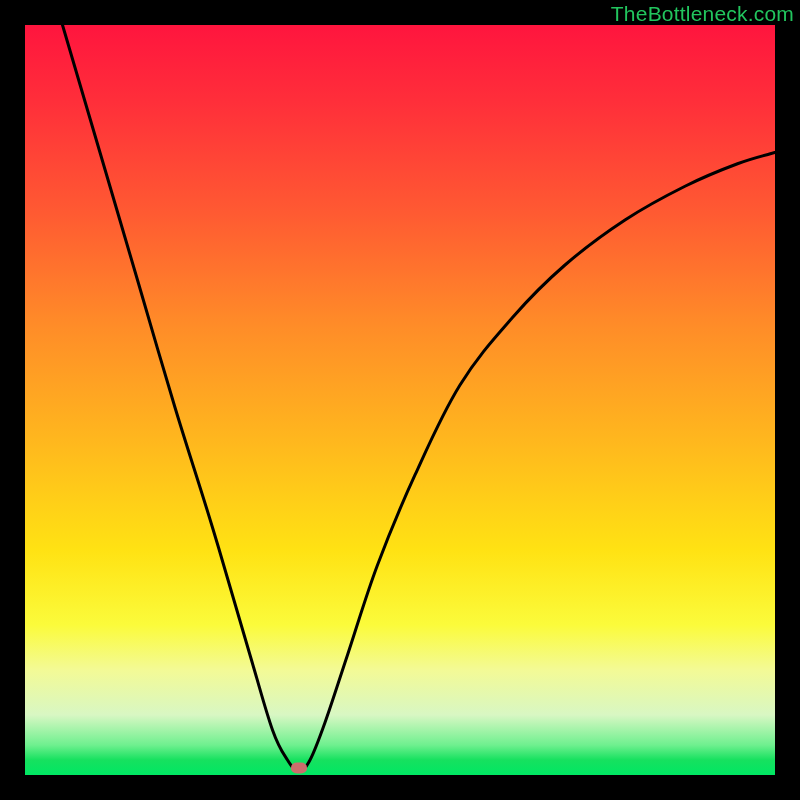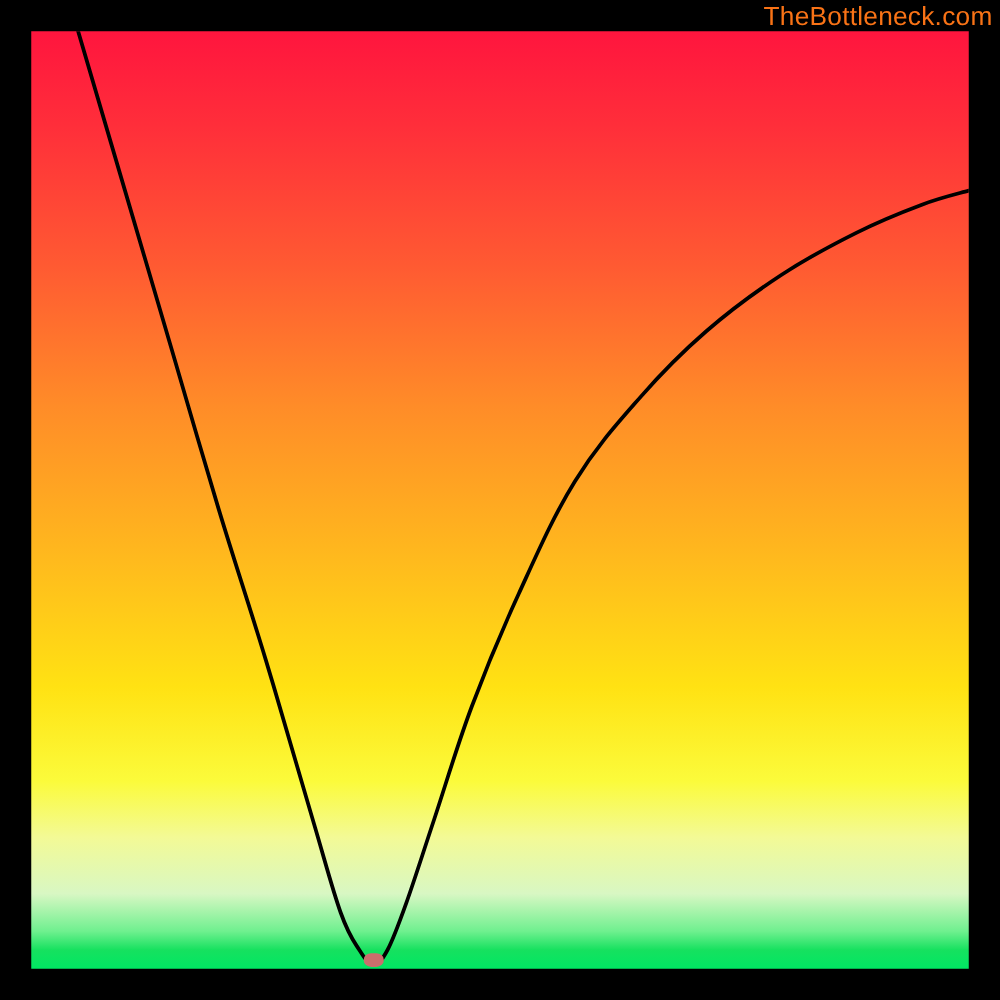--- a/index.html
+++ b/index.html
@@ -37,21 +37,21 @@
       #d8f7c3 92%,
       #6ff08f 96%,
       #16e15f 98%,
       #00e763 100%
     );
   }
   .watermark {
     position: absolute;
     top: 2px;
     right: 6px;
-    color: #f97316;
+    color: #22c55e;
     font-size: 21px;
     font-weight: 400;
     letter-spacing: 0.2px;
     z-index: 5;
     user-select: none;
   }
   svg.curve {
     position: absolute;
     left: 0;
     top: 0;

